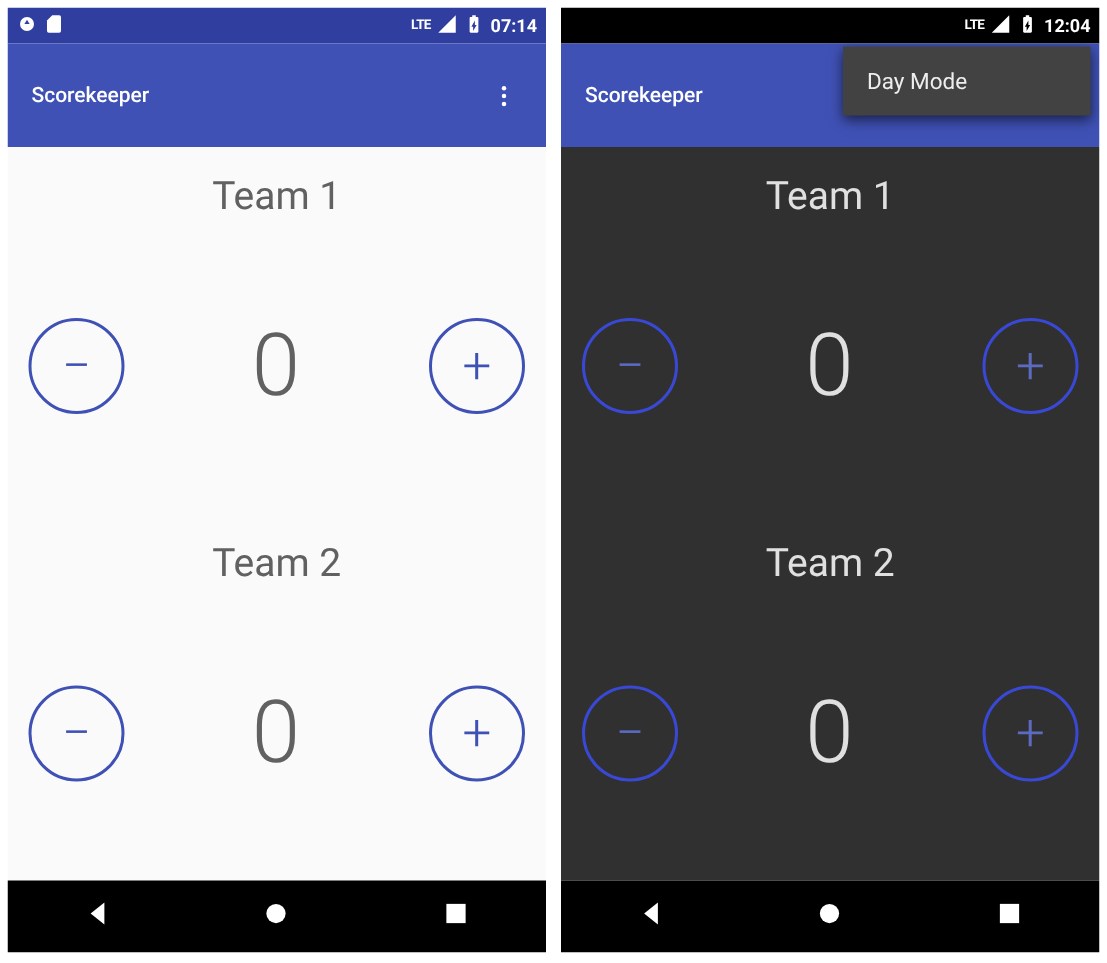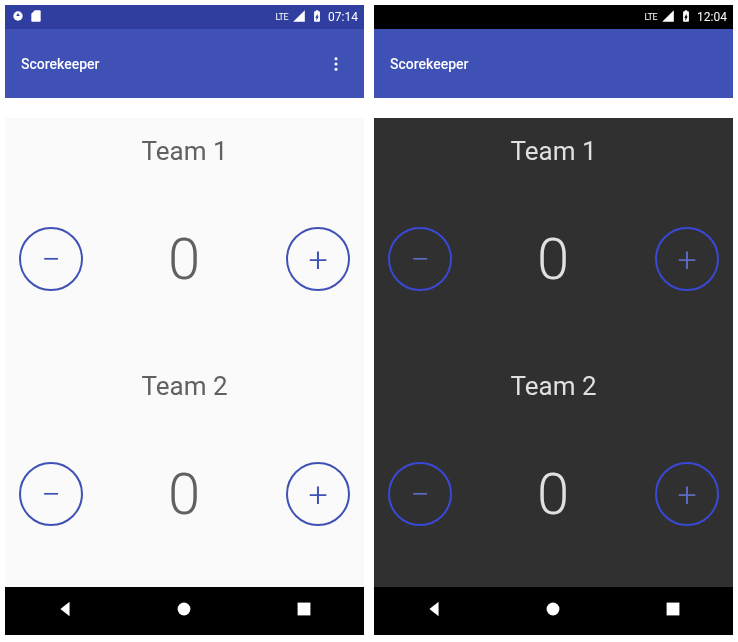--- a/index.html
+++ b/index.html
@@ -26,21 +26,21 @@
     display: flex;
     align-items: center;
     padding: 0 6px;
     font-size: 12px;
     color: #fff;
   }
   .phone.light .statusbar { background: #303F9F; }
   .phone.dark  .statusbar { background: #000; }
   .statusbar .left  { display: flex; gap: 4px; align-items: center; }
   .statusbar .spacer{ flex: 1; }
-  .statusbar .right { display: flex; gap: 4px; align-items: center; font-weight: 400; }
+  .statusbar .right { display: flex; gap: 4px; align-items: center; font-weight: 700; }
   .statusbar svg { width: 14px; height: 14px; }
 
   .appbar {
     height: 69px;
     display: flex;
     align-items: center;
     padding: 0 16px;
     color: #fff;
     font-size: 14px;
     font-weight: 500;
@@ -68,21 +68,20 @@
     padding: 0 16px;
     font-size: 15px;
     box-shadow: 0 3px 8px rgba(0,0,0,0.6);
     z-index: 5;
   }
 
   .content {
     flex: 1;
     display: flex;
     flex-direction: column;
-    margin-top: 20px;
   }
 
   .team-block {
     flex: 1;
     display: flex;
     flex-direction: column;
     align-items: center;
   }
   .team-label {
     font-size: 26px;
@@ -231,20 +230,23 @@
           </svg>
       </span>
       <span>12:04</span>
     </div>
   </div>
 
   <div class="appbar">
     <span class="title">Scorekeeper</span>
   </div>
 
+  <div class="popup">
+    <span>Day Mode</span>
+  </div>
 
   <div class="content">
 
     <div class="team-block">
       <div class="team-label">Team 1</div>
       <div class="score-row">
         <div class="circle-btn">−</div>
         <div class="score">0</div>
         <div class="circle-btn">+</div>
       </div>

